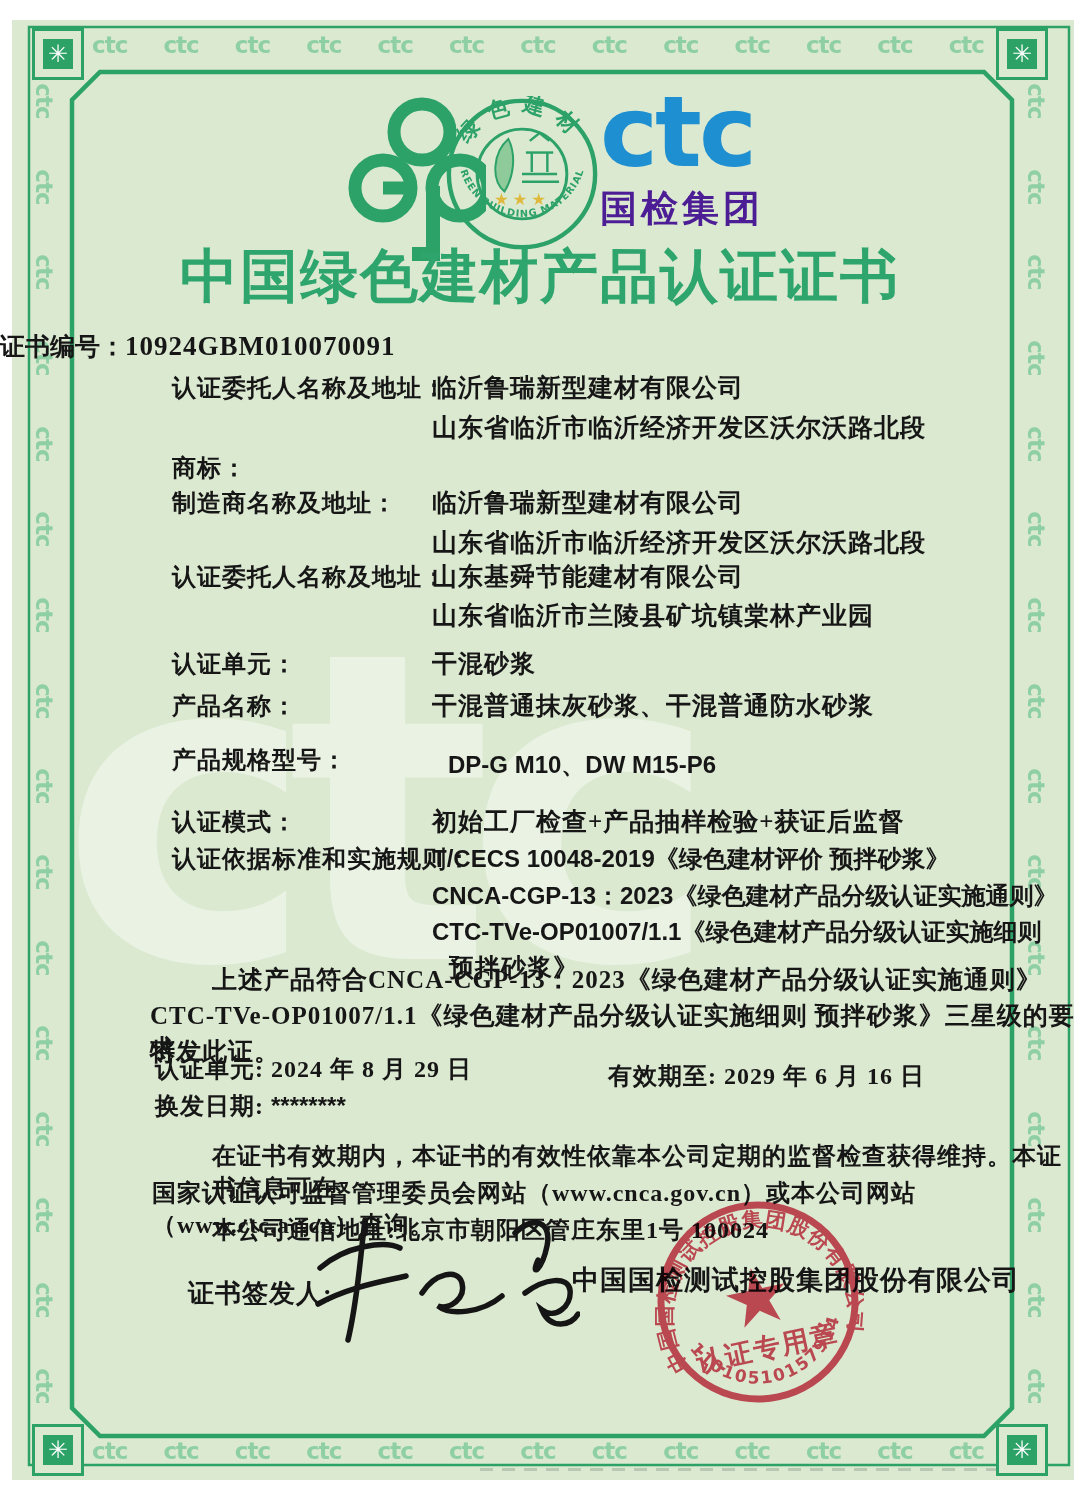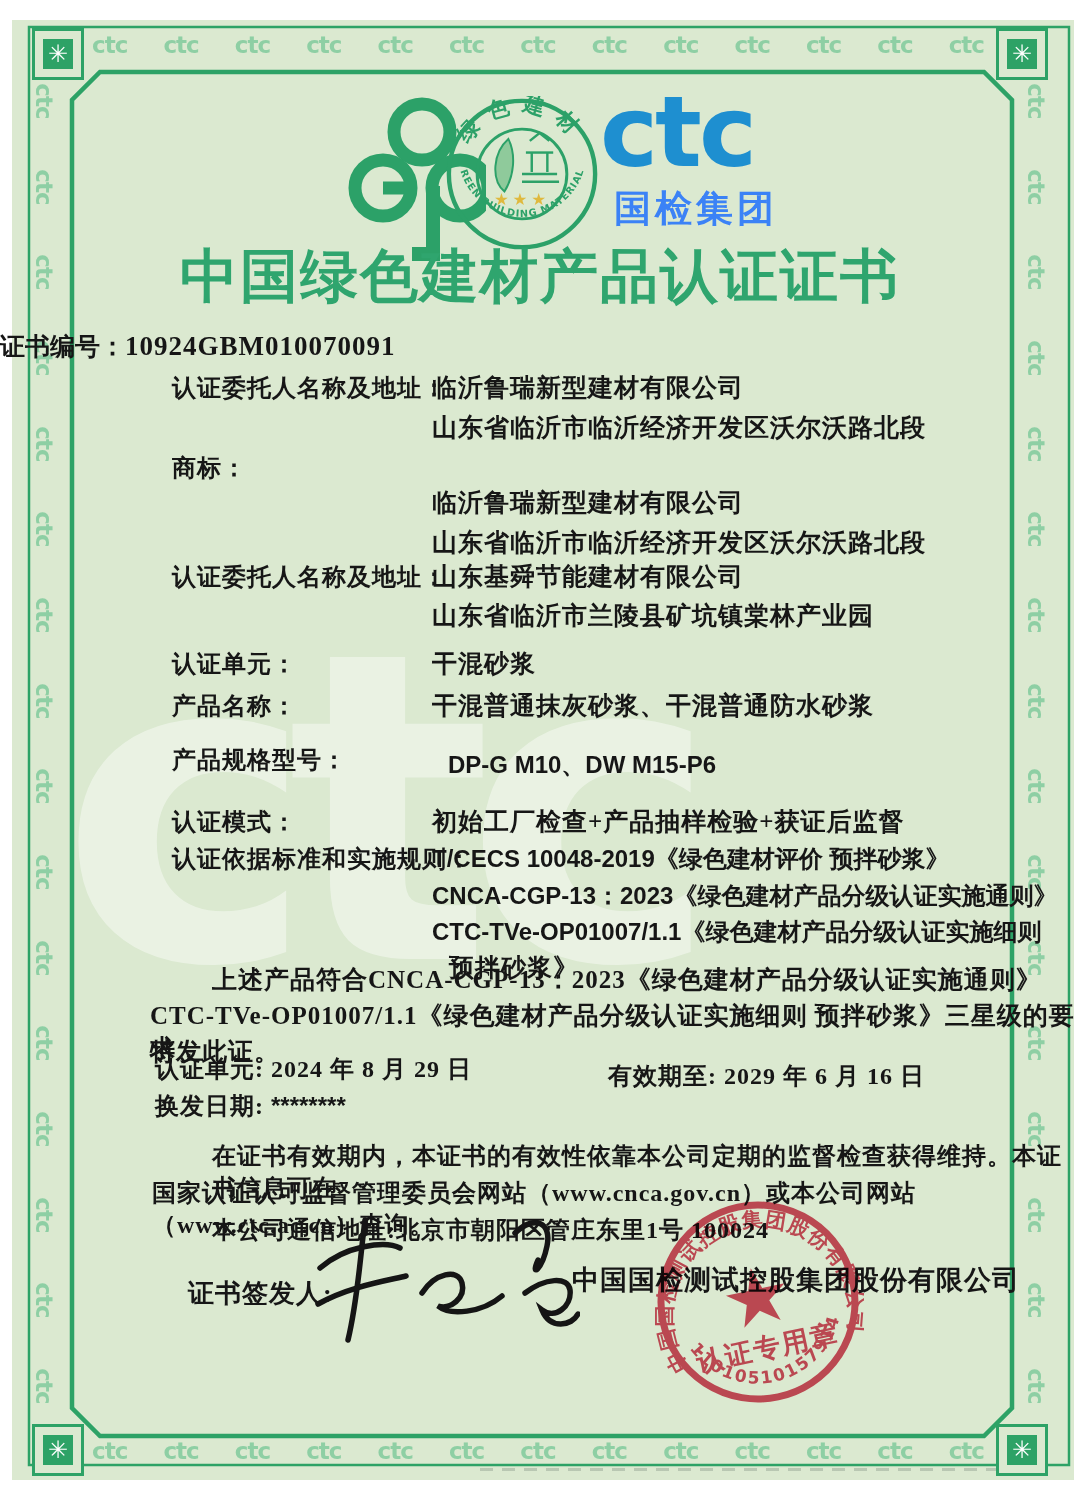--- a/index.html
+++ b/index.html
@@ -16,21 +16,21 @@
   .cornerbox{position:absolute;width:46px;height:46px;background:#dbe9d0;border:3px solid #2da266;
              display:flex;align-items:center;justify-content:center;z-index:2;}
   .cornerbox .inner{width:30px;height:30px;background:#2da266;color:#ffffff;display:flex;
              align-items:center;justify-content:center;font-size:24px;line-height:1;}
   
   .watermark{position:absolute;left:60px;top:560px;z-index:0;font:bold 430px "DejaVu Sans",sans-serif;
              color:#ffffff;opacity:.42;letter-spacing:-28px;}
   
   .abs{position:absolute;z-index:2;}
   .ctc-word{font:bold 98px "DejaVu Sans",sans-serif;color:#1e8fd0;line-height:.82;letter-spacing:-3px;}
-  .ctc-sub{font:bold 37px "Liberation Sans","DejaVu Sans",sans-serif;color:#3b82f6;letter-spacing:4px;margin-top:12px;margin-left:14px;}
+  .ctc-sub{font:bold 37px "Liberation Sans","DejaVu Sans",sans-serif;color:#4c1d95;letter-spacing:4px;margin-top:12px;}
   .title{left:0;width:100%;top:238px;text-align:center;font-size:58px;font-weight:900;
          color:#2fa56e;letter-spacing:2px;}
   .certline{left:0;width:100%;top:330px;text-align:left;font-weight:bold;}
   .certline .lb{font-size:25px;}
   .certline .vl{font-size:27px;letter-spacing:1px;font-family:"Liberation Serif",serif;}
   
   .flabel{position:absolute;z-index:2;font-size:24px;font-weight:bold;letter-spacing:1px;}
   .fvalue{position:absolute;z-index:2;font-size:25px;font-weight:bold;letter-spacing:1px;}
   .latin{font-family:"Liberation Sans","DejaVu Sans",sans-serif;font-size:24px;letter-spacing:0;}
   .para{position:absolute;z-index:2;font-size:25px;font-weight:bold;letter-spacing:1px;}
@@ -175,20 +175,21 @@
   <div class="abs certline">
     <span class="lb">证书编号：</span><span class="vl">10924GBM010070091</span>
   </div>
 
   <div class="flabel" style="left:172px;top:372px;">认证委托人名称及地址：</div>
   <div class="fvalue" style="left:432px;top:371px;">临沂鲁瑞新型建材有限公司</div>
   <div class="fvalue" style="left:432px;top:411px;">山东省临沂市临沂经济开发区沃尔沃路北段</div>
 
   <div class="flabel" style="left:172px;top:452px;">商标：</div>
 
+  <div class="flabel" style="left:172px;top:487px;">制造商名称及地址：</div>
   <div class="fvalue" style="left:432px;top:486px;">临沂鲁瑞新型建材有限公司</div>
   <div class="fvalue" style="left:432px;top:526px;">山东省临沂市临沂经济开发区沃尔沃路北段</div>
 
   <div class="flabel" style="left:172px;top:561px;">认证委托人名称及地址：</div>
   <div class="fvalue" style="left:432px;top:560px;">山东基舜节能建材有限公司</div>
   <div class="fvalue" style="left:432px;top:599px;">山东省临沂市兰陵县矿坑镇棠林产业园</div>
 
   <div class="flabel" style="left:172px;top:648px;">认证单元：</div>
   <div class="fvalue" style="left:432px;top:647px;">干混砂浆</div>
 

